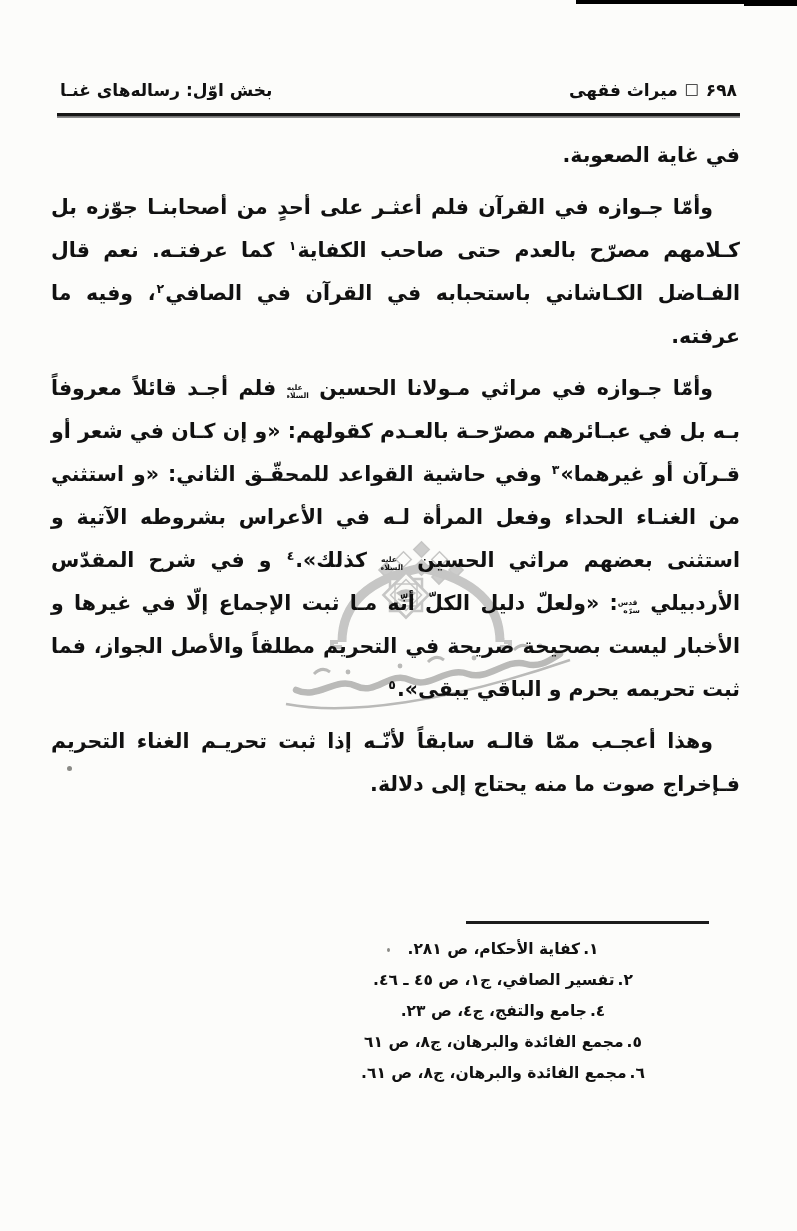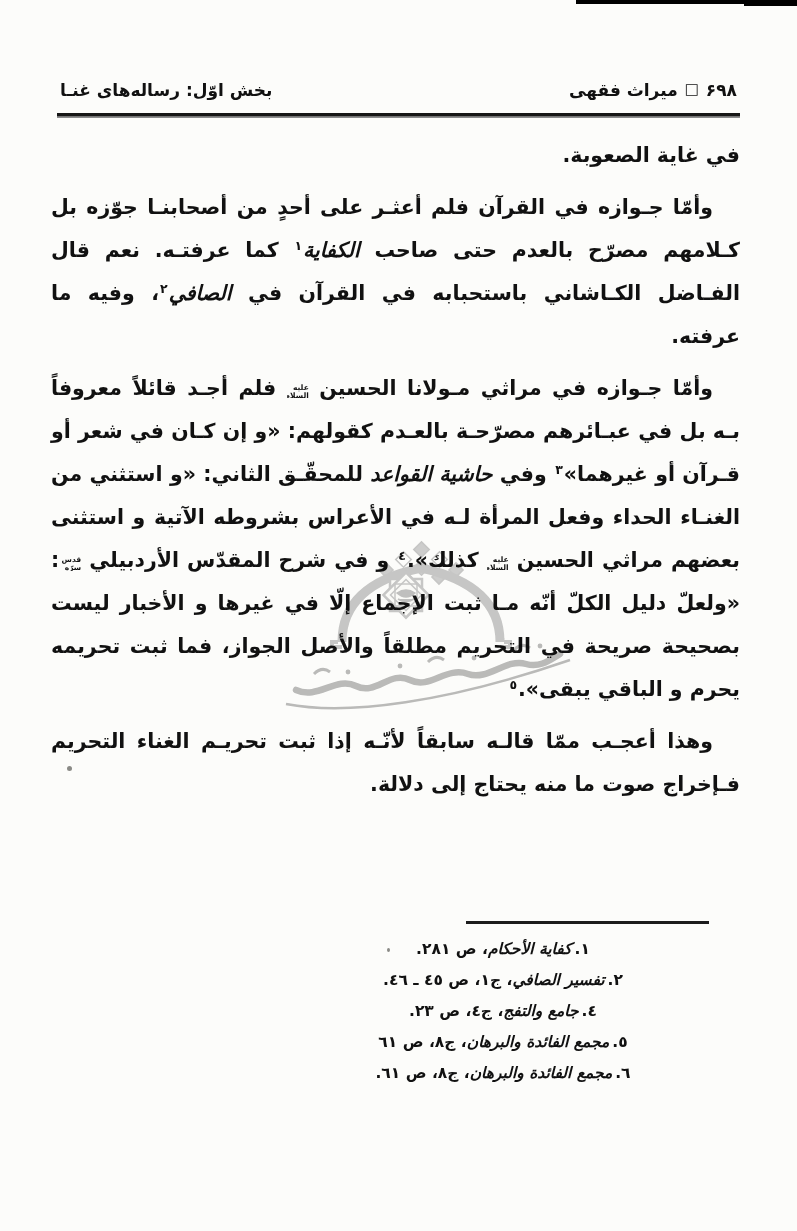--- a/index.html
+++ b/index.html
@@ -24,25 +24,25 @@
     background:linear-gradient(to bottom,#161616 0,#161616 55%,#707070 55%,#8b8b8b 75%,transparent 75%);
   }
   
   .body-text{
     position:absolute;top:134px;right:57px;left:51px;
     font-size:20.5px;font-weight:bold;line-height:43px;
     text-align:justify;text-align-last:right;direction:rtl;z-index:2;
   }
   .para{margin:0 0 9px 0;}
   .para.indent{text-indent:27px;}
-  .book-title{font-style:italic;}
+  .book-title{}
   .fnref{font-size:12.5px;vertical-align:7px;line-height:0;margin:0 1px;}
   .hon{
     display:inline-block;width:22px;max-height:20px;overflow:hidden;
-    font-size:7.5px;line-height:7.5px;text-align:right;vertical-align:-4px;
+    font-size:7.5px;line-height:7.5px;text-align:left;vertical-align:-4px;
     text-indent:0;white-space:normal;font-weight:bold;
   }
   
   .watermark{
     position:absolute;left:278px;top:538px;width:310px;height:185px;
     z-index:3;opacity:.62;mix-blend-mode:multiply;pointer-events:none;
   }
   
   .fn-rule{position:absolute;top:921px;left:466px;width:243px;height:3px;background:#1c1c1c;z-index:2;}
   .footnotes{

